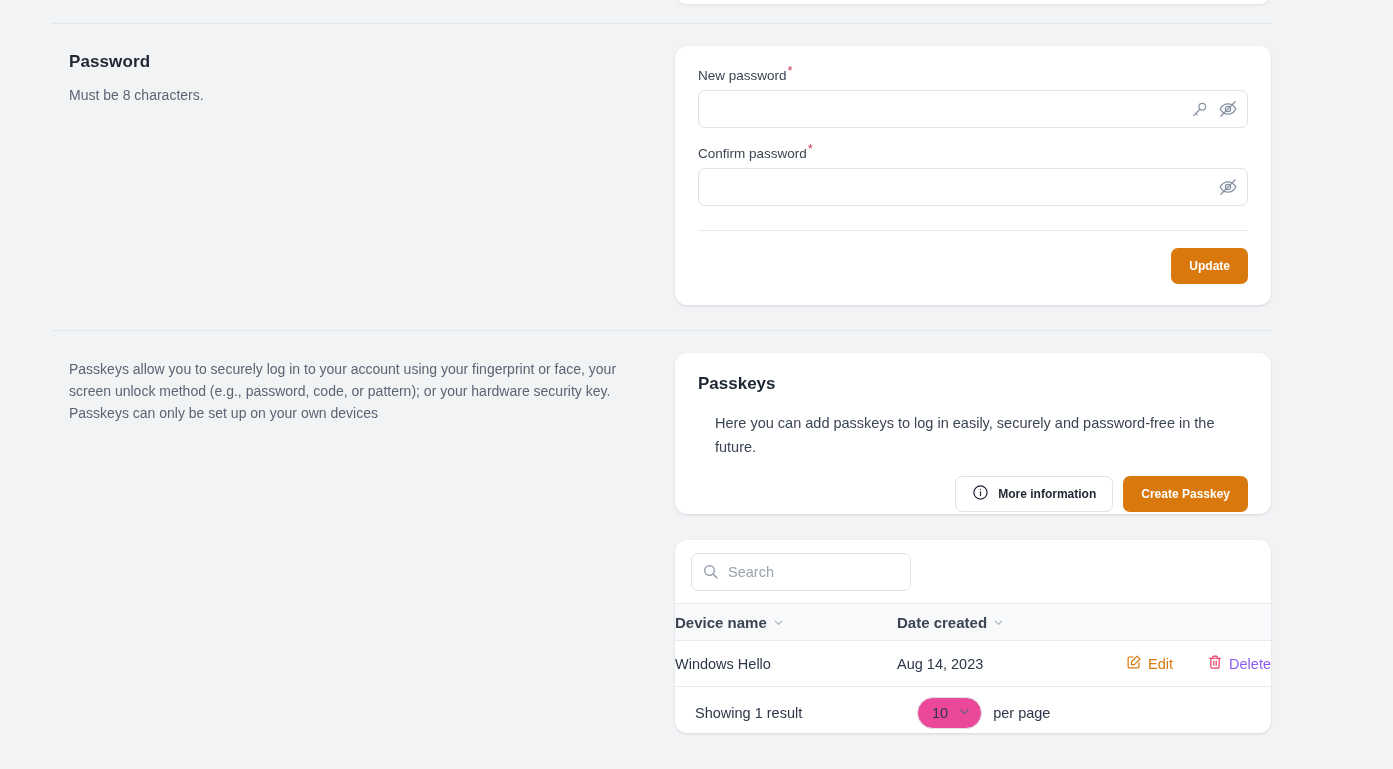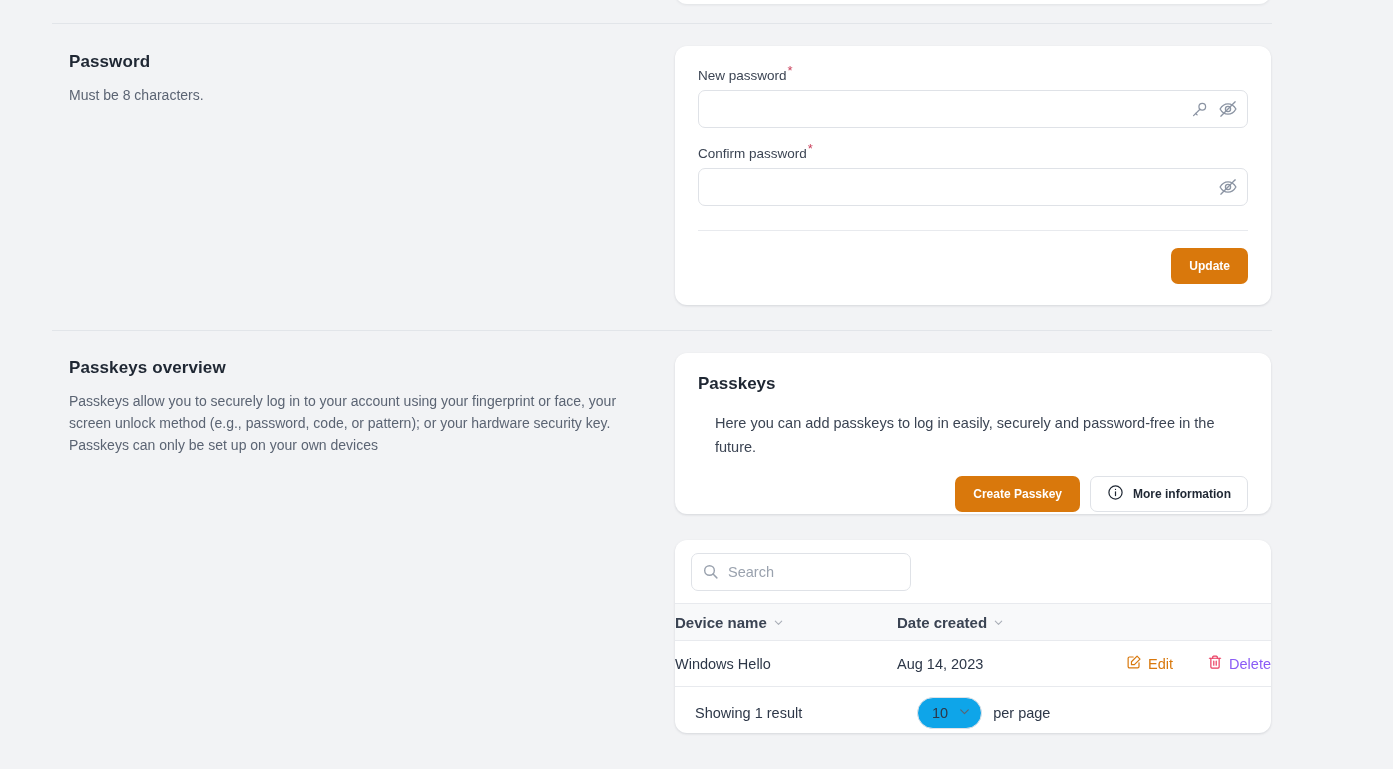--- a/index.html
+++ b/index.html
@@ -282,21 +282,21 @@
     align-items: center;
     gap: 11px;
   }
   .select-pill {
     position: relative;
     display: inline-flex;
     align-items: center;
     height: 32px;
     border: 1px solid #dfe2e7;
     border-radius: 16px;
-    background: #0ea5e9;
+    background: #ec4899;
     padding: 0 10px 0 14px;
     gap: 10px;
     cursor: pointer;
     font-size: 14.5px;
     color: #2d3748;
     min-width: 60px;
   }
 </style>
 </head>
 <body>
@@ -366,39 +366,38 @@
       <button class="btn btn-primary">Update</button>
     </div>
   </div>
 </div>
 
 <div class="divider divider-mid"></div>
 
 <div class="section">
 
   <div class="section-left" style="top:358px">
-    <h2 class="section-title">Passkeys overview</h2>
     <p class="section-desc">Passkeys allow you to securely log in to your account using your fingerprint or face, your screen unlock method (e.g., password, code, or pattern); or your hardware security key. Passkeys can only be set up on your own devices</p>
   </div>
 
   <div class="card pk-card">
     <h3 class="pk-title">Passkeys</h3>
     <p class="pk-desc">Here you can add passkeys to log in easily, securely and password-free in the future.</p>
     <div class="pk-buttons">
-      <button class="btn btn-primary">Create Passkey</button>
       <button class="btn btn-outline">
         <span>
           <svg width="17" height="17" viewBox="0 0 24 24" fill="none" stroke="#1f2733" stroke-width="1.7" stroke-linecap="round" stroke-linejoin="round">
             <circle cx="12" cy="12" r="9.3"></circle>
             <path d="M12 11v5.4"></path>
             <circle cx="12" cy="7.6" r="0.9" fill="#1f2733" stroke="none"></circle>
           </svg>
         </span>
         <span>More information</span>
       </button>
+      <button class="btn btn-primary">Create Passkey</button>
     </div>
   </div>
 
   <div class="card tbl-card">
 
     <div class="tbl-search-row">
       <div class="search-box">
         <span class="search-ico">
           <svg width="17" height="17" viewBox="0 0 24 24" fill="none" stroke="#9aa2ae" stroke-width="2" stroke-linecap="round" stroke-linejoin="round">
             <circle cx="10.6" cy="10.6" r="6.8"></circle>

